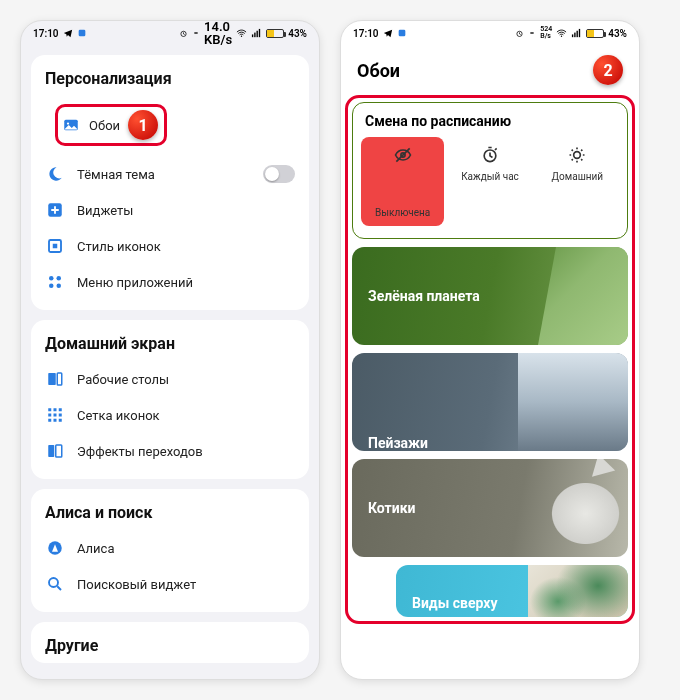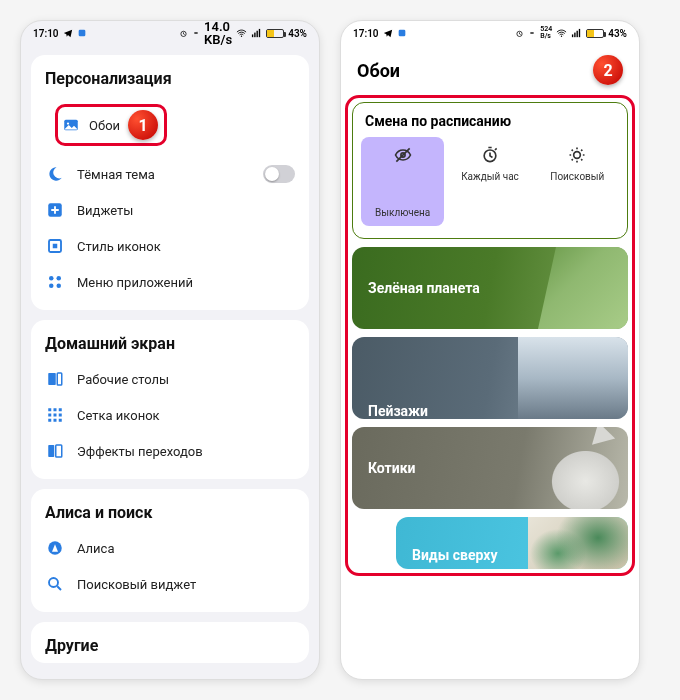--- a/index.html
+++ b/index.html
@@ -144,23 +144,23 @@
     flex: 1;
     display: flex;
     flex-direction: column;
     align-items: center;
     gap: 4px;
     font-size: 10px;
     color: #333;
     padding: 8px 2px;
     border-radius: 8px;
   }
-  .sched-opt.active { background: #c4b5fd; gap: 40px; }
+  .sched-opt.active { background: #ef4444; gap: 40px; }
   .wp-card {
-    height: 82px;
+    height: 98px;
     border-radius: 12px;
     margin: 8px 0 0 0;
     display: flex;
     align-items: center;
     padding: 0 16px;
     color: #fff;
     font-weight: 700;
     font-size: 14px;
     position: relative;
     overflow: hidden;
@@ -458,21 +458,21 @@
         </div>
         <div class="sched-opt">
           <span>
             <svg width="20" height="20" viewBox="0 0 24 24">
                 <circle cx="12" cy="12" r="4" fill="none" stroke="#333" stroke-width="2"></circle>
                 <g stroke="#333" stroke-width="2">
                   <path d="M12 3v2M12 19v2M3 12h2M19 12h2M5.6 5.6l1.4 1.4M17 17l1.4 1.4M5.6 18.4L7 17M17 7l1.4-1.4"></path>
                 </g>
               </svg>
           </span>
-          <span>Поисковый</span>
+          <span>Домашний</span>
         </div>
       </div>
     </div>
 
     <div class="wp-card wp-green">
       <span>Зелёная планета</span>
     </div>
     <div class="wp-card wp-land">
       <span>Пейзажи</span>
     </div>

